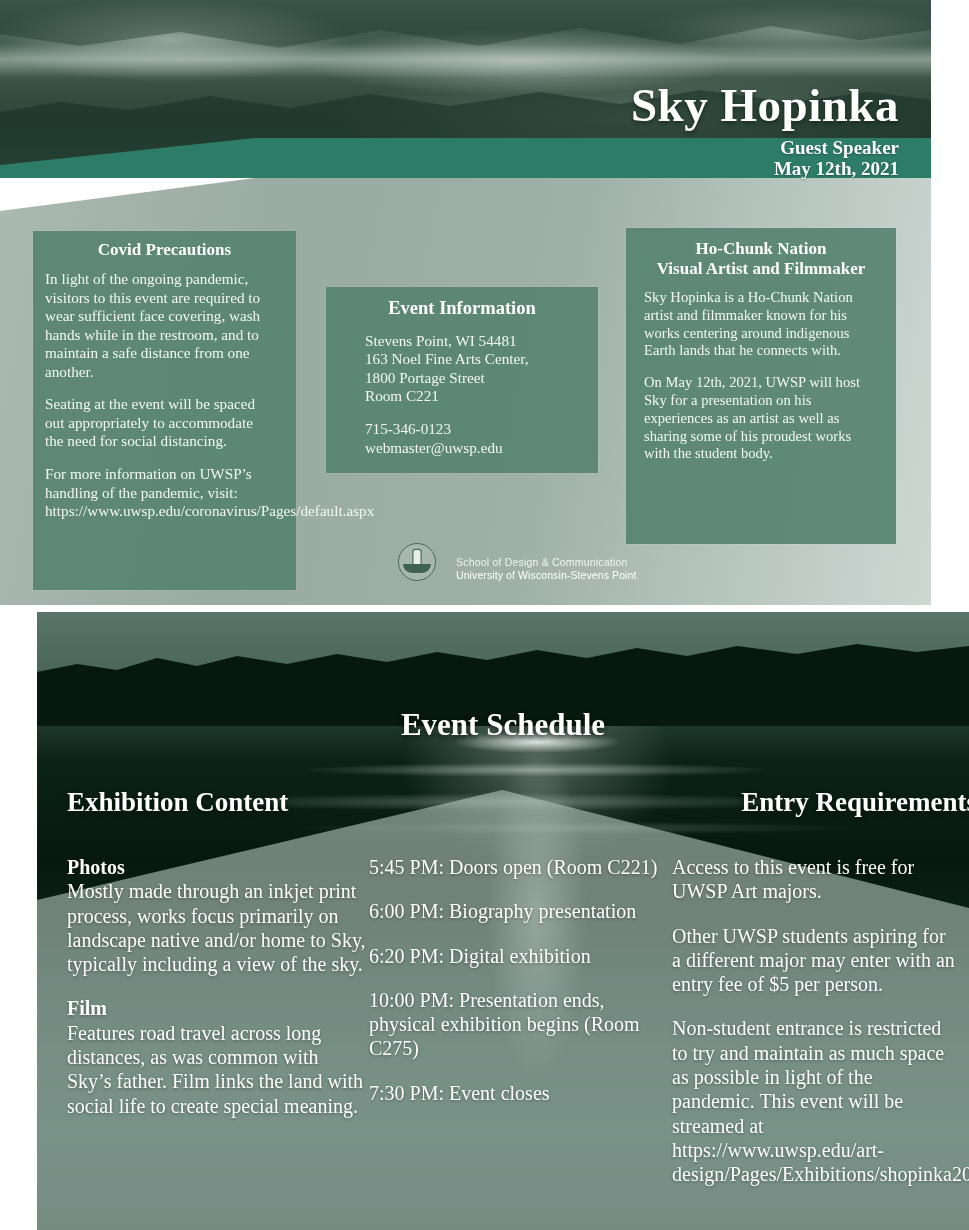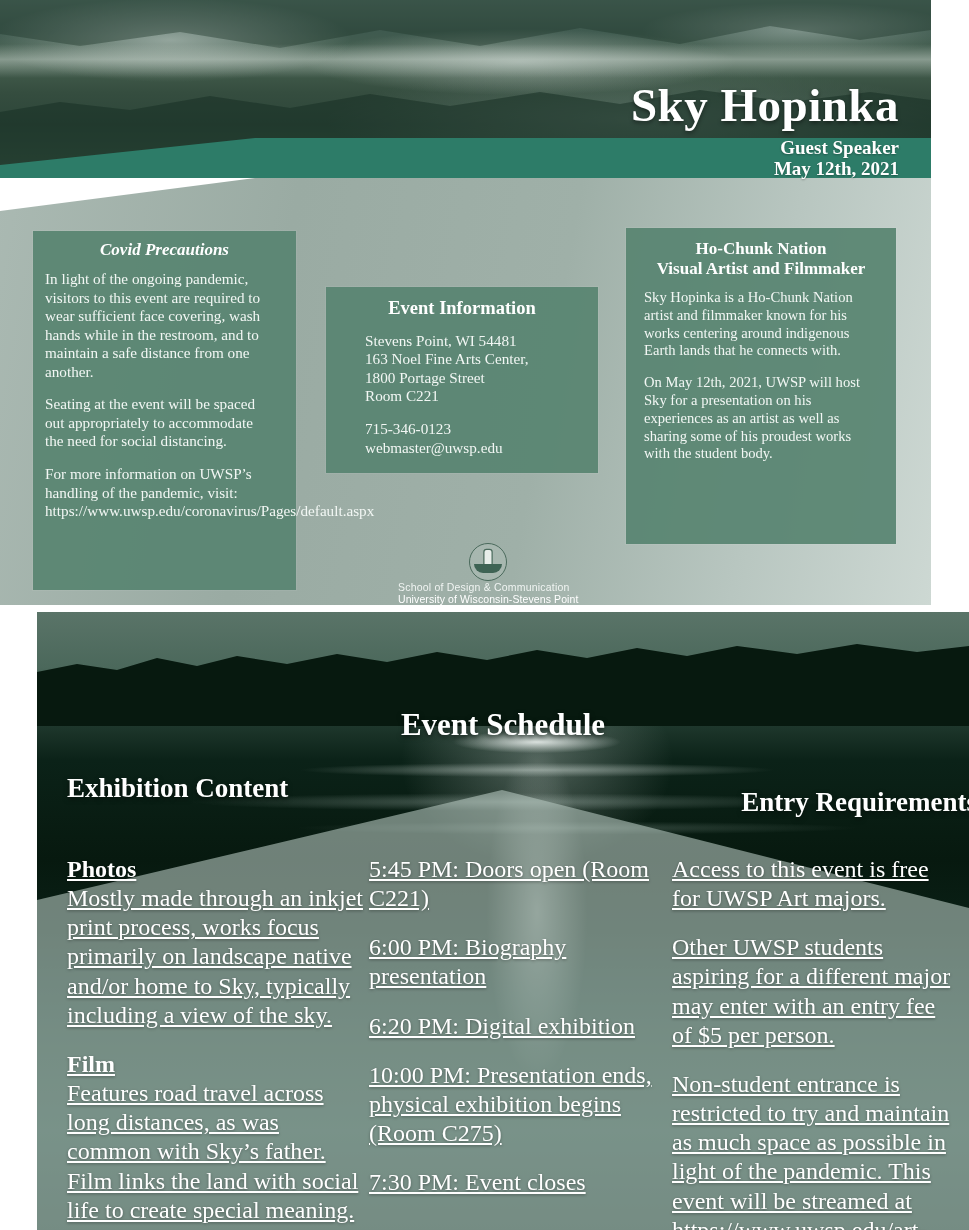--- a/index.html
+++ b/index.html
@@ -110,21 +110,21 @@
   .card-body {
     line-height: 1.22;
   }
   .card-body p { margin: 0 0 14px 0; }
   .card-body p:last-child { margin-bottom: 0; }
 
   #card-covid {
     left: 33px; top: 231px; width: 263px; height: 350px;
     padding: 9px 0 0 0;
   }
-  #card-covid .card-head { font-size: 17px; font-style: italic; }
+  #card-covid .card-head { font-size: 17px; }
   #card-covid .card-body { font-size: 15.2px; padding: 10px 22px 0 12px; }
 
   #card-event {
     left: 326px; top: 287px; width: 272px; height: 175px;
     padding: 11px 0 0 0;
   }
   #card-event .card-head { font-size: 18.5px; }
   #card-event .card-body { font-size: 15.2px; padding: 12px 0 0 25px; margin-left: 14px; }
 
   #card-bio {
@@ -132,23 +132,22 @@
     padding: 11px 0 0 0;
   }
   #card-bio .card-head { font-size: 17px; }
   #card-bio .card-body { font-size: 14.6px; padding: 10px 24px 0 18px; }
 
   
   #p1-logo {
     position: absolute;
     left: 398px; top: 543px;
     display: flex;
-    align-items: center;
-    gap: 0;
-    flex-direction: column;
+    align-items: flex-end;
+    gap: 20px;
   }
   #p1-logo .seal {
     width: 36px; height: 36px;
     border-radius: 50%;
     border: 1.6px solid #4a6a5c;
     background: rgba(255,255,255,0.10);
     position: relative;
     flex: 0 0 auto;
   }
   #p1-logo .seal::before {
@@ -239,29 +238,28 @@
     text-shadow: 0 2px 5px rgba(0,0,0,0.55);
   }
 
   .col-head {
     position: absolute;
     font-size: 27px;
     font-weight: bold;
     text-shadow: 0 2px 5px rgba(0,0,0,0.5);
     white-space: nowrap;
   }
-  #head-exhibition { left: 30px; top: 161px; }
+  #head-exhibition { left: 30px; top: 175px; }
   #head-entry { right: 24px; top: 175px; }
 
   .col-text {
     position: absolute;
-    font-size: 24px;
+    font-size: 20px;
     line-height: 1.215;
     text-shadow: 0 1px 3px rgba(0,0,0,0.35);
-    text-decoration: underline;
   }
   .col-text p { margin: 0 0 20px 0; }
   .col-text p:last-child { margin-bottom: 0; }
   .col-text .lead { font-weight: bold; display: block; }
 
   #col-exhibition { left: 30px; top: 243px; width: 300px; }
   #col-schedule  { left: 332px; top: 243px; width: 290px; }
   #col-entry     { left: 635px; top: 243px; width: 285px; }
 </style>
 </head>

